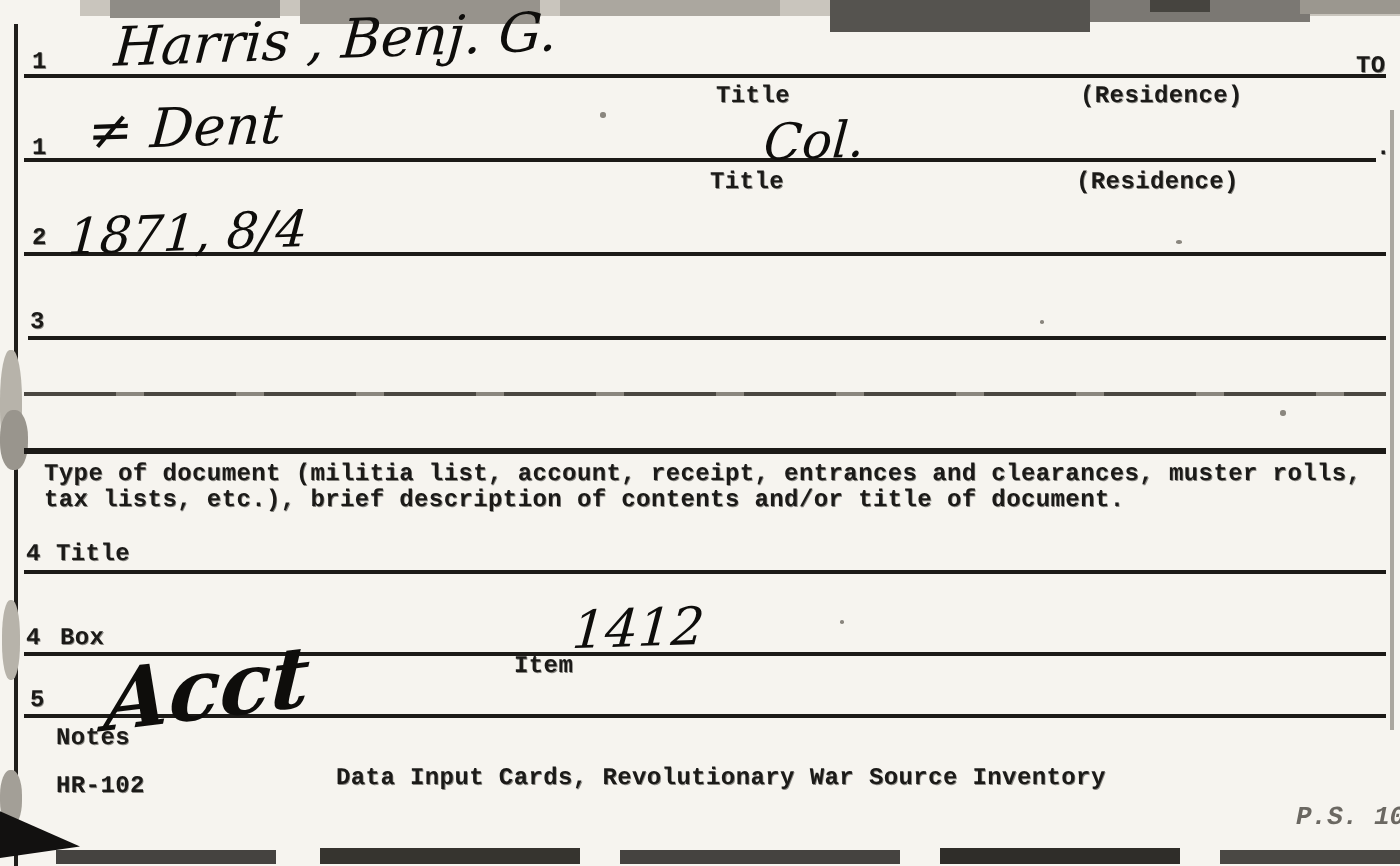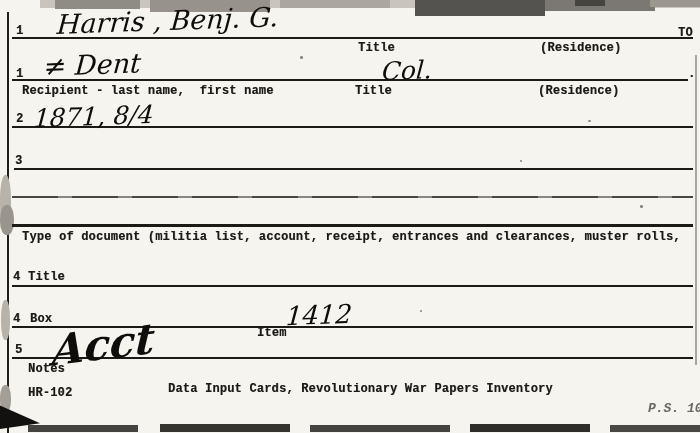--- a/index.html
+++ b/index.html
@@ -77,39 +77,39 @@
   <span class="t" style="left:16px;top:25px;">1</span>
   <span class="hand" style="left:57px;top:7px;font-size:27px;">Harris , Benj. G.</span>
   <span class="t" style="left:678px;top:27px;">TO</span>
   <span class="t" style="left:358px;top:42px;">Title</span>
   <span class="t" style="left:540px;top:42px;">(Residence)</span>
 
   <span class="t" style="left:16px;top:68px;">1</span>
   <span class="hand" style="left:44px;top:51px;font-size:27px;">≠ Dent</span>
   <span class="hand" style="left:382px;top:58px;font-size:25px;">Col.</span>
   <span class="t" style="left:688px;top:68px;">.</span>
-  <span class="t" style="left:22px;top:85px;">Recipient - last name,  first name</span>
   <span class="t" style="left:355px;top:85px;">Title</span>
   <span class="t" style="left:538px;top:85px;">(Residence)</span>
 
   <span class="t" style="left:16px;top:113px;">2</span>
   <span class="hand" style="left:34px;top:104px;font-size:25px;">1871, 8/4</span>
 
   <span class="t" style="left:15px;top:155px;">3</span>
   <span class="t" style="left:22px;top:231px;">Type of document (militia list, account, receipt, entrances and clearances, muster rolls,</span>
+  <span class="t" style="left:22px;top:244px;">tax lists, etc.), brief description of contents and/or title of document.</span>
 
   <span class="t" style="left:13px;top:271px;">4</span>
   <span class="t" style="left:28px;top:271px;">Title</span>
 
   <span class="t" style="left:13px;top:313px;">4</span>
   <span class="t" style="left:30px;top:313px;">Box</span>
   <span class="t" style="left:257px;top:327px;">Item</span>
   <span class="hand" style="left:286px;top:302px;font-size:26px;">1412</span>
 
   <span class="t" style="left:15px;top:344px;">5</span>
   <span class="hand" style="left:52px;top:324px;font-size:42px;font-weight:700;transform:rotate(-7deg) skewX(-10deg);">Acct</span>
   <span class="t" style="left:28px;top:363px;">Notes</span>
 
   <span class="t" style="left:28px;top:387px;">HR-102</span>
-  <span class="t" style="left:168px;top:383px;">Data Input Cards, Revolutionary War Papers Inventory</span>
+  <span class="t" style="left:168px;top:383px;">Data Input Cards, Revolutionary War Source Inventory</span>
   <span class="t small" style="left:648px;top:402px;">P.S. 1038</span>
 
 </div>
 
 </body></html>

